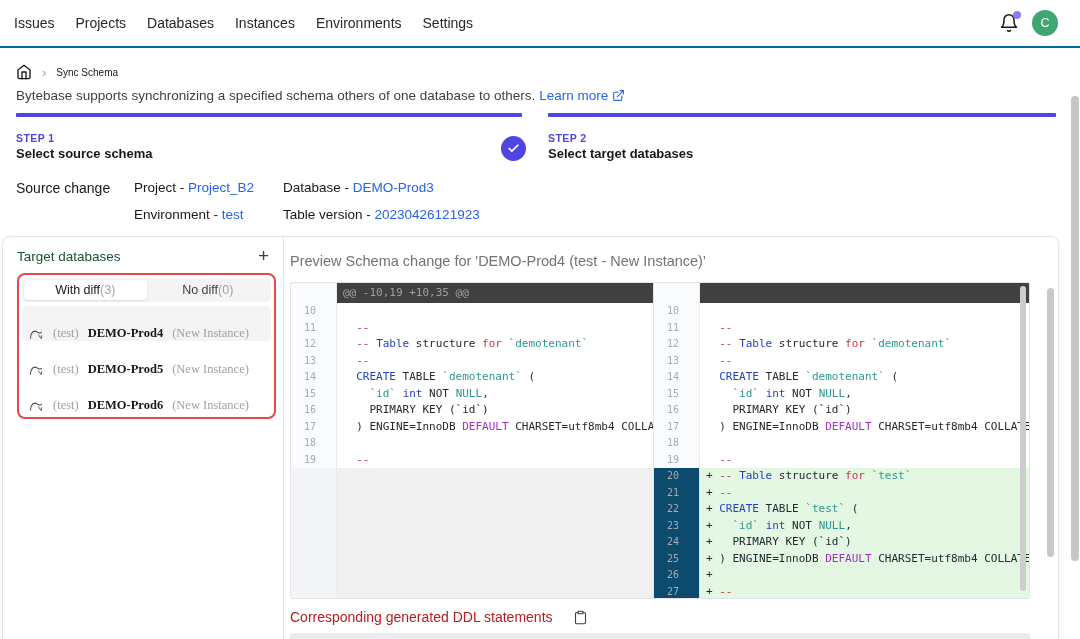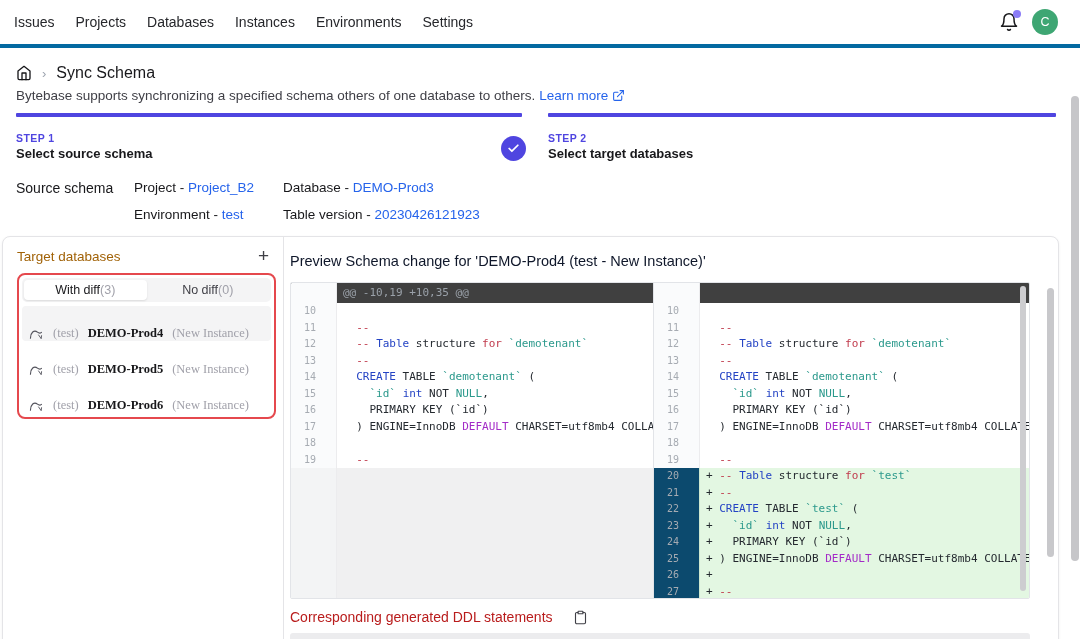--- a/index.html
+++ b/index.html
@@ -1,33 +1,33 @@
 <!DOCTYPE html>
 <html><head>
 <meta charset="utf-8">
 <style>
   * { margin:0; padding:0; box-sizing:border-box; }
   html,body { width:1080px; height:639px; overflow:hidden; background:#fff;
     font-family:"Liberation Sans","DejaVu Sans",sans-serif; color:#18181b; position:relative; }
 
   
   .topbar { position:absolute; top:0; left:0; right:0; height:48px; background:#fff;
-    border-bottom:4px solid #0369a1; display:flex; align-items:center; padding:0 14px; z-index:5; }
+    border-bottom:2px solid #0369a1; display:flex; align-items:center; padding:0 14px; z-index:5; }
   .nav { display:flex; gap:21px; align-items:center; }
   .nav-item { font-size:14px; color:#26272b; cursor:pointer; }
   .topbar-right { margin-left:auto; display:flex; align-items:center; gap:13px; padding-right:8px; }
   .bell-wrap { position:relative; width:20px; height:20px; cursor:pointer; }
   .bell-dot { position:absolute; top:-2px; right:-2px; width:8px; height:8px; border-radius:50%; background:#8b7cf6; }
   .avatar { width:26px; height:26px; border-radius:50%; background:#3ea673; color:#fff; font-size:12.5px;
     display:flex; align-items:center; justify-content:center; cursor:pointer; }
 
   
   .breadcrumb { position:absolute; top:64px; left:16px; display:flex; align-items:center; gap:10px; }
   .crumb-sep { color:#9ca3af; font-size:13px; }
-  .crumb-label { font-size:16px; color:#18181b; }
+  .crumb-label { font-size:10px; color:#18181b; }
   .intro { position:absolute; top:88px; left:16px; font-size:13.5px; color:#3f3f46; display:flex; align-items:center; gap:4px; }
   .lnk { color:#2563eb; cursor:pointer; text-decoration:none; }
 
   
   .step-block { position:absolute; top:113px; }
   .step-1 { left:16px; width:506px; }
   .step-2 { left:548px; width:508px; }
   .step-bar { height:4px; background:#4f45e0; border-radius:1px; }
   .step-label { margin-top:15px; font-size:10.5px; font-weight:700; letter-spacing:.04em; color:#4f45e0; }
   .step-title { margin-top:2px; font-size:13px; font-weight:700; color:#18181b; }
@@ -38,38 +38,38 @@
   .src-label { position:absolute; left:16px; top:180px; font-size:14px; }
   .fld { position:absolute; font-size:13.5px; }
   .fld-project { left:134px; top:180px; }  .fld-env { left:134px; top:207px; }
   .fld-db { left:283px; top:180px; }       .fld-ver { left:283px; top:207px; }
 
   
   .card { position:absolute; left:2px; top:236px; width:1057px; height:412px; background:#fff;
     border:1px solid #e4e4e7; border-radius:8px; box-shadow:0 1px 3px rgba(0,0,0,.06); }
   .panel { position:absolute; left:0; top:0; bottom:0; width:281px; border-right:1px solid #e4e4e7; }
   .panel-head { display:flex; align-items:center; justify-content:space-between; padding:10px 14px 6px 14px; }
-  .panel-title { font-size:13.5px; color:#a16207; }
+  .panel-title { font-size:13.5px; color:#14532d; }
   .add-btn { font-size:19px; color:#3f3f46; line-height:18px; cursor:pointer; }
   .redbox { position:absolute; left:14px; top:36px; width:259px; height:146px; border:2px solid #e5484d;
     border-radius:8px; padding:3px; }
   .seg { display:flex; background:#f4f4f5; border-radius:5px; height:24px; padding:2px; }
   .seg-tab { flex:1; display:flex; align-items:center; justify-content:center; gap:0; font-size:12.5px;
     color:#3f3f46; border-radius:4px; cursor:pointer; }
   .seg-tab.active { background:#fff; box-shadow:0 1px 2px rgba(0,0,0,.10); color:#18181b; }
   .seg-count { color:#a1a1aa; }
   .db-list { margin-top:4px; }
   .db-item { display:flex; align-items:flex-end; gap:9px; height:35px; padding:0 7px; border-radius:4px;
     font-size:12.5px; color:#18181b; cursor:pointer; white-space:nowrap; margin-bottom:1px;font-family:Liberation Serif, serif; }
   .db-item.selected { background:#f4f4f5; }
   .db-env,.db-note { color:#a1a1aa; }
   .db-name { font-weight:700; }
 
   
-  .preview-title { position:absolute; left:287px; top:16px; font-size:14.5px; color:#0f172a; }
+  .preview-title { position:absolute; left:287px; top:16px; font-size:14.5px; color:#737373; }
   .diff { position:absolute; left:287px; top:45px; width:740px; height:317px; border:1px solid #e2e4e8;
     border-radius:2px; display:flex; overflow:hidden; background:#fff; }
   .pane { height:100%; overflow:hidden; }
   .pane-left { width:363px; border-right:1px solid #e2e4e8; }
   .pane-right { flex:1; }
   .drow { display:flex; height:16.5px; line-height:16.5px; font-family:"DejaVu Sans Mono",monospace; font-size:11px; }
   .drow .gut { flex:0 0 46px; width:46px; text-align:right; padding-right:20px; font-size:10px; color:#a6abb2;
     background:#fafbfc; border-right:1px solid #ececee; }
   .drow .code { flex:1; white-space:pre; overflow:hidden; padding-left:6px; color:#24292f; }
   .drow.hunk { height:20px; line-height:20px; background:#404040; }
@@ -151,21 +151,21 @@
   <svg width="13" height="13" viewBox="0 0 24 24" fill="none" stroke="#fff" stroke-width="3.2" stroke-linecap="round" stroke-linejoin="round">
       <polyline points="20 6 9 17 4 12"></polyline>
     </svg>
 </div>
 <div class="step-block step-2">
   <div class="step-bar"></div>
   <div class="step-label">STEP 2</div>
   <div class="step-title">Select target databases</div>
 </div>
 
-<div class="src-label">Source schema</div>
+<div class="src-label">Source change</div>
 <div class="fld fld-project">
   <span>Project - </span><a class="lnk">Project_B2</a>
 </div>
 <div class="fld fld-db">
   <span>Database - </span><a class="lnk">DEMO-Prod3</a>
 </div>
 <div class="fld fld-env">
   <span>Environment - </span><a class="lnk">test</a>
 </div>
 <div class="fld fld-ver">

